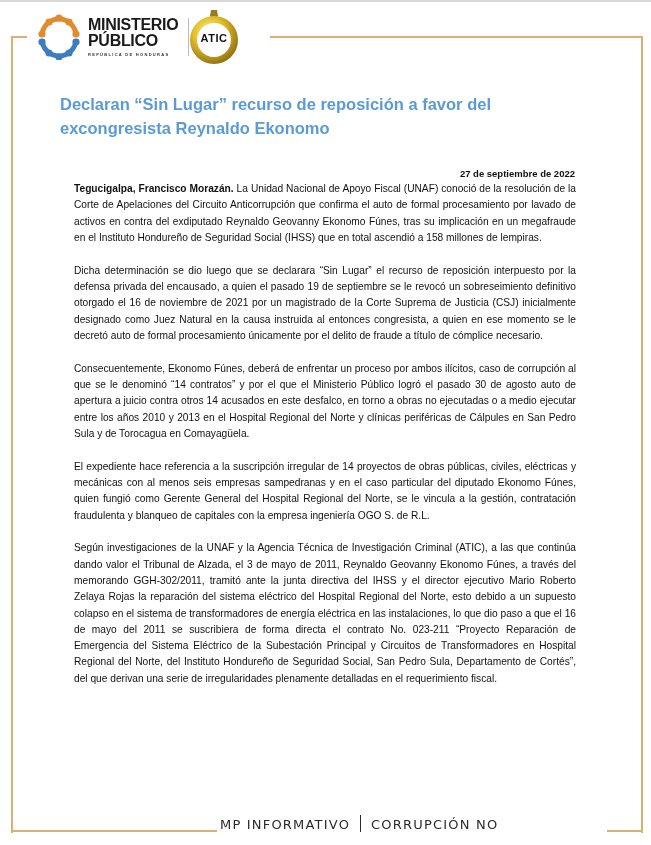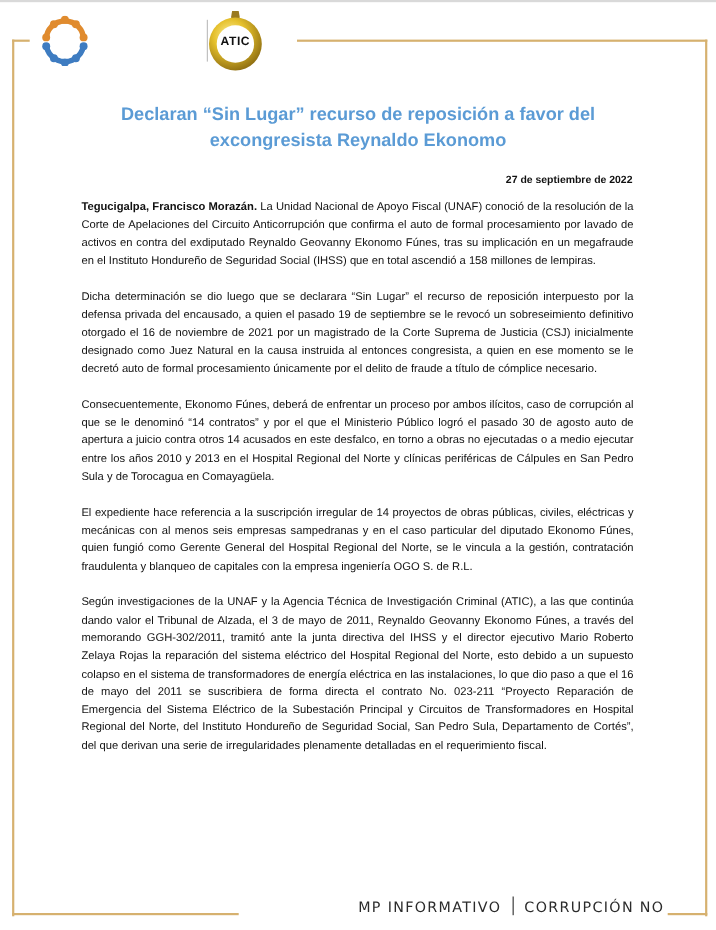--- a/index.html
+++ b/index.html
@@ -80,30 +80,29 @@
       font-size: 11px;
       color: #111;
       letter-spacing: 0.5px;
     }
 
     
     .title {
       position: absolute;
       left: 60px; top: 92px;
       width: 531px;
-      text-align: center;
       font-family: "Liberation Sans", sans-serif;
       font-weight: bold;
       font-size: 16.5px;
       line-height: 24px;
       color: #5b9bd5;
     }
     .date {
       position: absolute;
-      right: 76px; top: 158px;
+      right: 76px; top: 168px;
       font-family: "Liberation Sans", sans-serif;
       font-weight: bold;
       font-size: 9.5px;
       color: #111;
     }
 
     
     .content {
       position: absolute;
       left: 74px; top: 181px;
@@ -115,21 +114,21 @@
       text-align: justify;
     }
     .content p { margin-bottom: 16.5px; }
     .content p .lead { font-weight: bold; margin-top: 40px; }
 
     
     .footer {
       position: absolute;
       left: 220px; top: 815px;
       width: 384px;
-      text-align: right;
+      text-align: left;
       font-family: "DejaVu Sans", sans-serif;
       font-size: 13px;
       letter-spacing: 1.2px;
       color: #2b2b2b;
       white-space: nowrap;
     }
     .footer .sep {
       display: inline-block;
       width: 1px; height: 17px;
       background: #2b2b2b;
@@ -160,20 +159,25 @@
       <circle cx="33" cy="8" r="3.6" fill="#e08b2e"></circle>
       <circle cx="40" cy="20" r="3.6" fill="#e08b2e"></circle>
 
       <path d="M6 25 A17 17 0 0 0 40 25" fill="none" stroke="#3e7cc1" stroke-width="5"></path>
       <circle cx="6" cy="28" r="3.6" fill="#3e7cc1"></circle>
       <circle cx="13" cy="39" r="3.6" fill="#3e7cc1"></circle>
       <circle cx="23" cy="43" r="3.6" fill="#3e7cc1"></circle>
       <circle cx="33" cy="39" r="3.6" fill="#3e7cc1"></circle>
       <circle cx="40" cy="28" r="3.6" fill="#3e7cc1"></circle>
     </svg>
+  </div>
+  <div class="mp-text">
+    <span class="mp-line1">MINISTERIO</span>
+    <span class="mp-line2">PÚBLICO</span>
+    <span class="mp-sub">REPÚBLICA DE HONDURAS</span>
   </div>
 </div>
 
 <div class="logo-divider"></div>
 
 <div class="logo-atic">
   <svg width="58" height="58" viewBox="0 0 58 58">
     <defs>
       <radialGradient id="gold" cx="40%" cy="35%" r="70%">
         <stop offset="0%" stop-color="#fff3a0"></stop>

